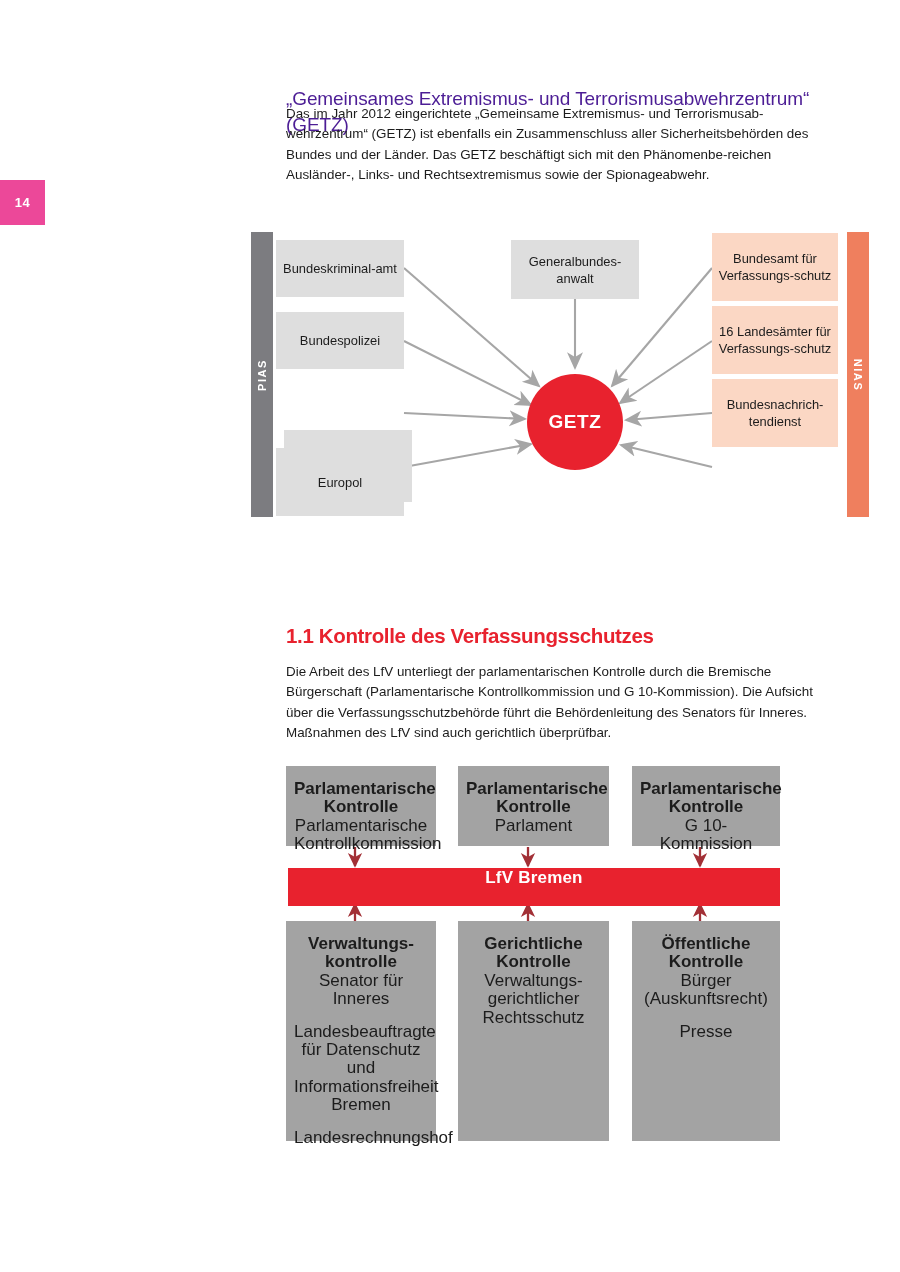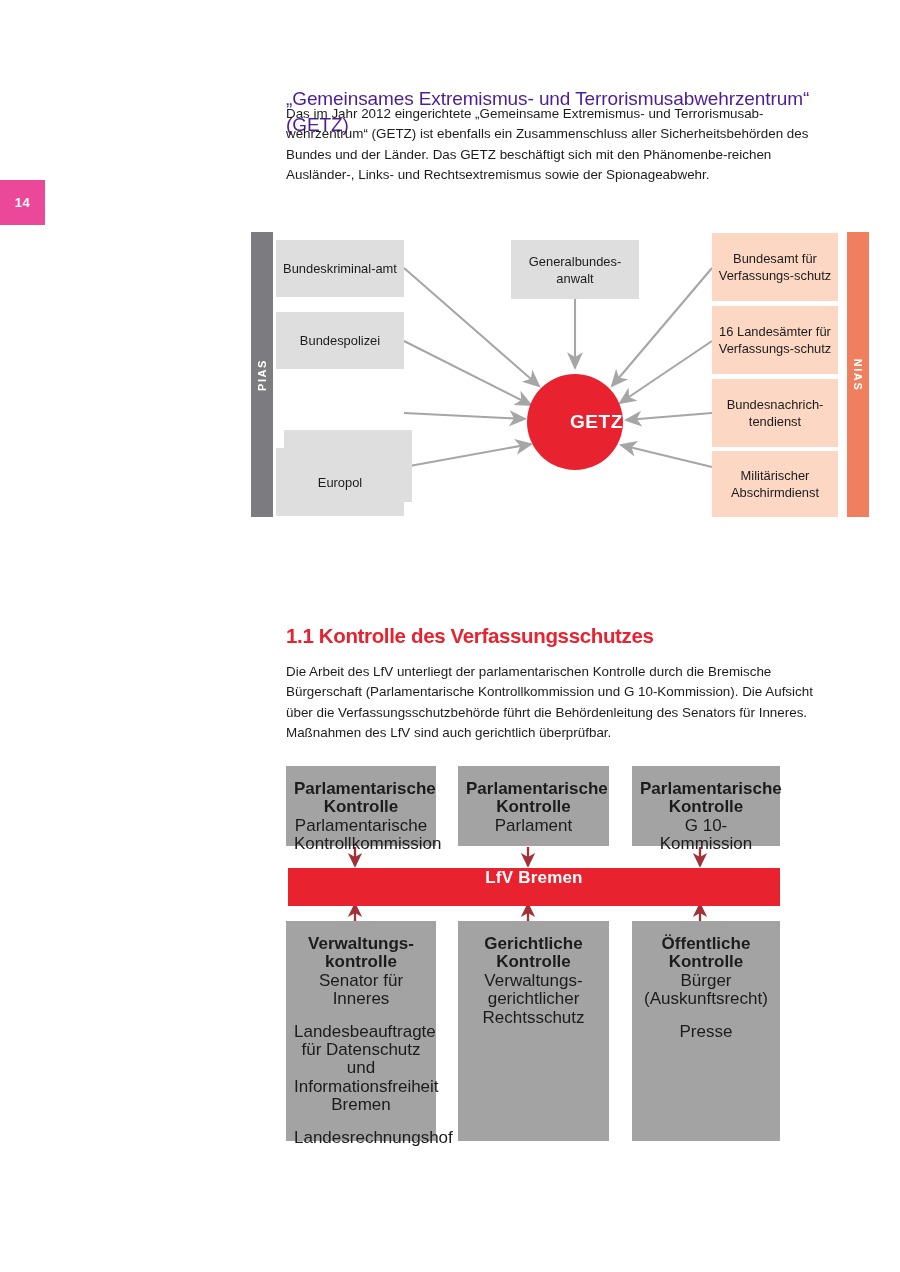--- a/index.html
+++ b/index.html
@@ -54,21 +54,21 @@
   .dbox{
     position:absolute;display:flex;align-items:center;justify-content:center;
     text-align:center;font-size:12.9px;line-height:17px;color:#1c1c1c;
   }
   .dbox.grey{background:#dedede;}
   .dbox.peach{background:#fbd7c4;}
 
   .getz-circle{
     position:absolute;left:527px;top:374px;width:96px;height:96px;
     border-radius:50%;background:#e8222e;
-    display:flex;align-items:center;justify-content:flex-end;
+    display:flex;align-items:center;justify-content:center;
     color:#ffffff;font-weight:700;font-size:19px;letter-spacing:.6px;
   }
 
   
   .cbox{
     position:absolute;background:#a3a3a3;
     text-align:center;color:#1c1c1c;font-size:17px;line-height:18.4px;
     padding:14px 8px 10px 8px;box-sizing:border-box;
   }
   .cbox .bold{font-weight:700;}
@@ -129,21 +129,20 @@
     <div class="dbox grey" style="left:276px;top:240px;width:128px;height:57px;">Bundeskriminal-amt</div>
 
     <div class="dbox grey" style="left:511px;top:240px;width:128px;height:59px;">Generalbundes-anwalt</div>
     <div class="dbox grey" style="left:276px;top:312px;width:128px;height:57px;">Bundespolizei</div>
     <div class="dbox grey" style="left:284px;top:385px;width:128px;height:72px;margin-top:45px;">16 Landes-kriminalämter</div>
     <div class="dbox grey" style="left:276px;top:448px;width:128px;height:68px;">Europol</div>
 
     <div class="dbox peach" style="left:712px;top:233px;width:126px;height:68px;">Bundesamt für Verfassungs-schutz</div>
     <div class="dbox peach" style="left:712px;top:306px;width:126px;height:68px;">16 Landesämter für Verfassungs-schutz</div>
     <div class="dbox peach" style="left:712px;top:379px;width:126px;height:68px;">Bundesnachrich-tendienst</div>
-    <div class="dbox peach" style="left:712px;top:451px;width:126px;height:66px;">Militärischer Abschirmdienst</div>
 
     <div class="getz-circle">
       <span>GETZ</span>
     </div>
   </div>
 
   <div class="col h-section" style="top:624px;">1.1 Kontrolle des Verfassungsschutzes</div>
 
   <div class="col body-copy" style="top:662px;">Die Arbeit des LfV unterliegt der parlamentarischen Kontrolle durch die Bremische Bürgerschaft (Parlamentarische Kontrollkommission und G 10-Kommission). Die Aufsicht über die Verfassungsschutzbehörde führt die Behördenleitung des Senators für Inneres. Maßnahmen des LfV sind auch gerichtlich überprüfbar.</div>
 

